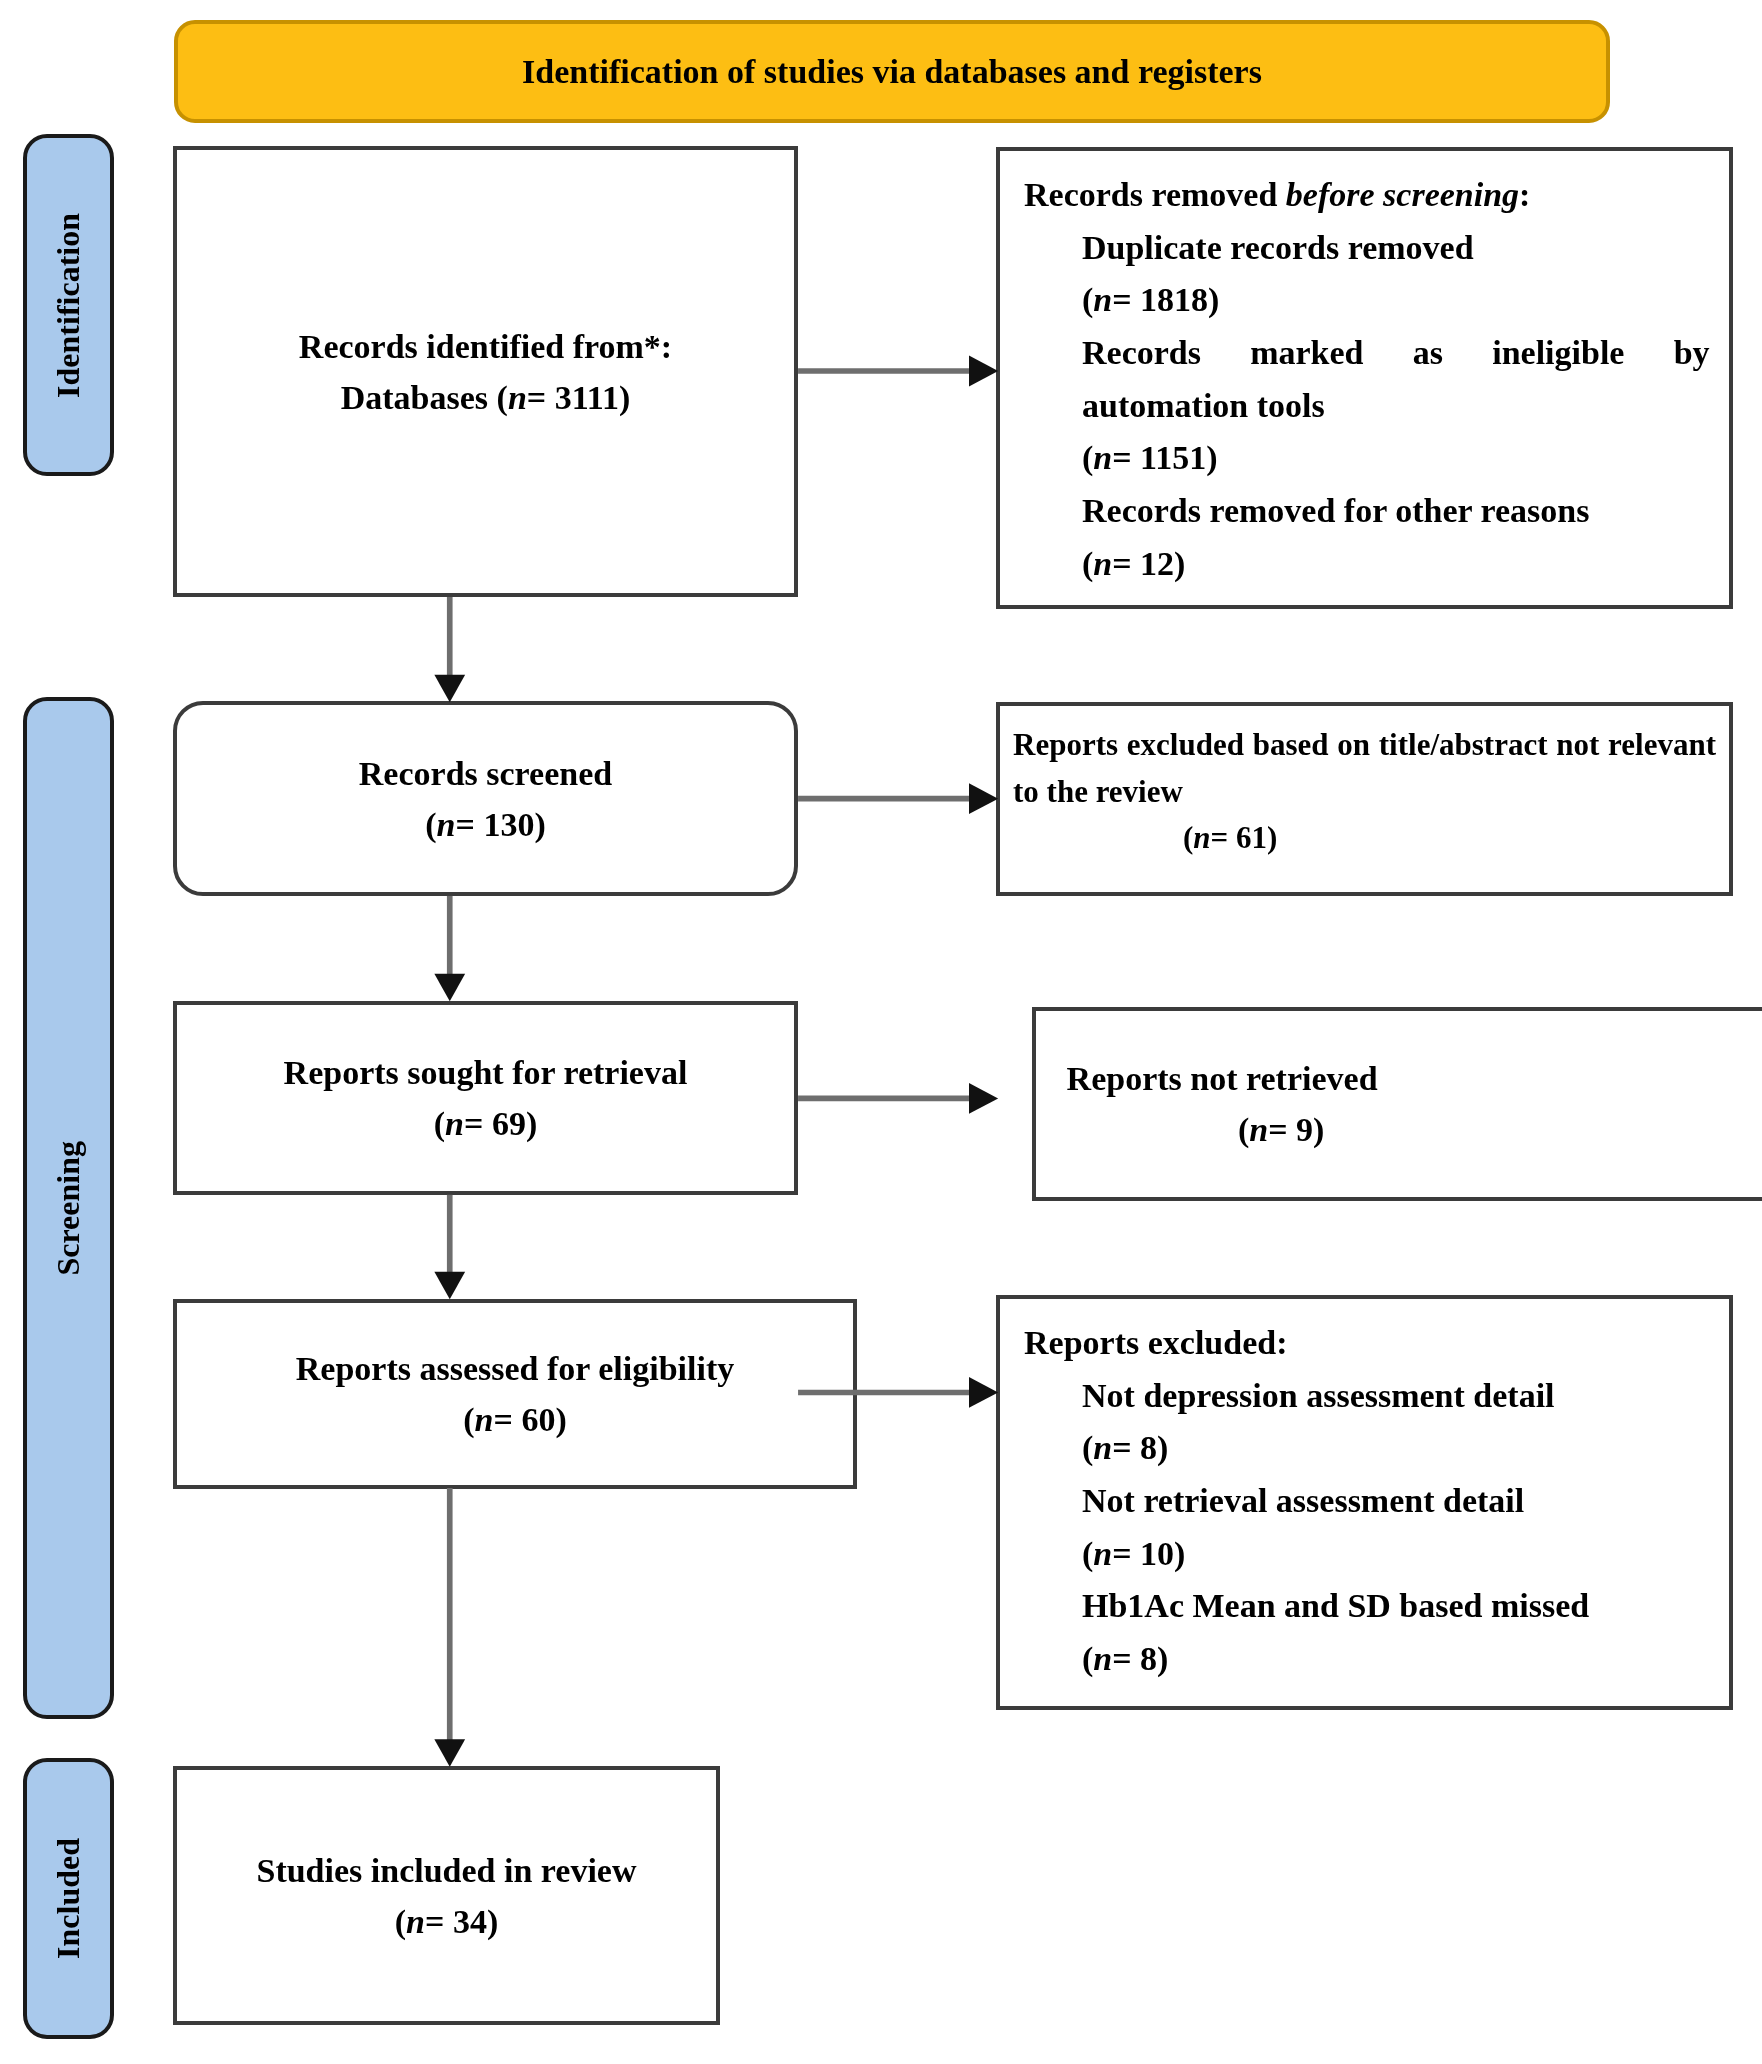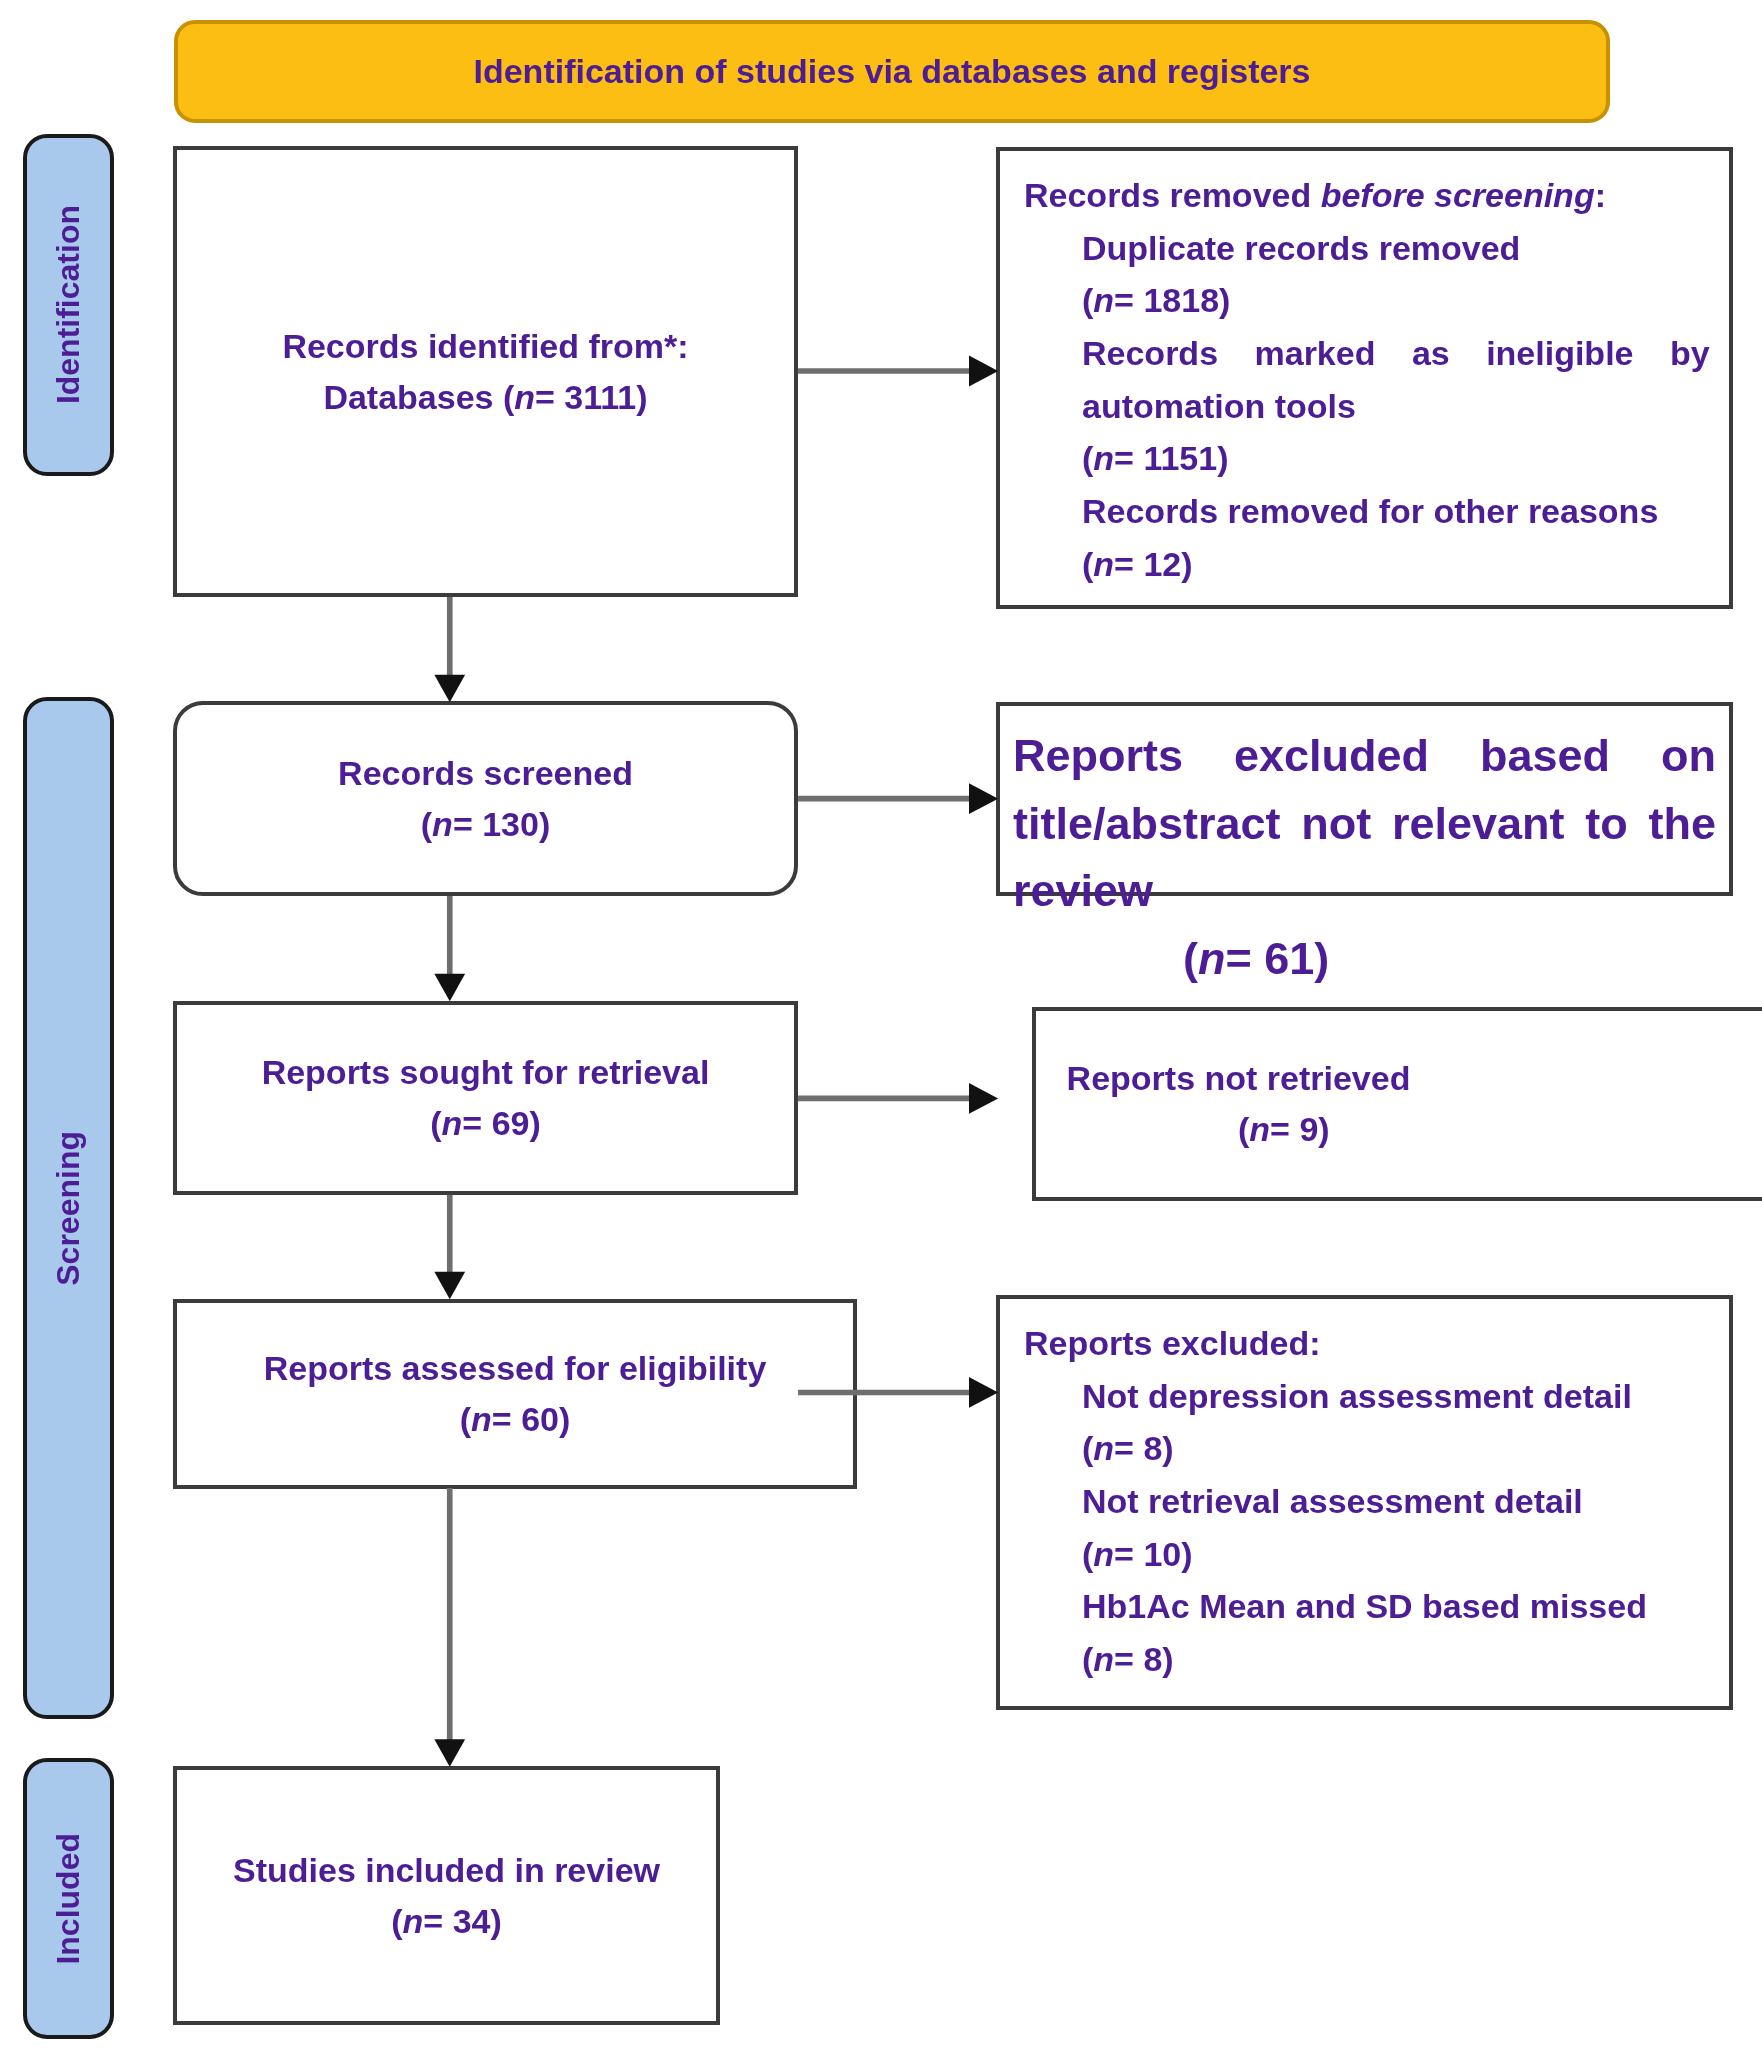--- a/index.html
+++ b/index.html
@@ -2,23 +2,23 @@
 <html style="--banner-fill: #FDBE13; --banner-border: #C79100; --stage-fill: #A9C9EC; --stage-border: #1A1A1A; --box-border: #3B3B3B; --arrow-line: #6E6E6E; --arrow-head: #111111;font-size:13px"><head>
 <meta charset="utf-8">
 <style>
   html, body { margin: 0; padding: 0; background: #ffffff; }
   * { box-sizing: border-box; }
   .canvas {
     position: relative;
     width: 1763px;
     height: 2064px;
     background: #ffffff;
-    font-family: Liberation Sans, sans-serif;
+    font-family: Liberation Serif, serif;
     font-weight: bold;
-    color: #4c1d95;
+    color: #000000;
   }
 
   
   .banner {
     position: absolute;
     left: 174px; top: 20px; width: 1436px; height: 103px;
     background: var(--banner-fill, #FDBE13);
     border: 4px solid var(--banner-border, #C79100);
     border-radius: 21px;
     display: flex; align-items: center; justify-content: center;
@@ -56,21 +56,21 @@
     font-size: 34px; line-height: 1.5;
     padding: 0 8px;
   }
   .box-l1 { left: 173px; top: 146px;  width: 625px; height: 451px; }
   .box-l2 { left: 173px; top: 701px;  width: 625px; height: 195px; border-radius: 30px; }
   .box-l3 { left: 173px; top: 1001px; width: 625px; height: 194px; }
   .box-l4 { left: 173px; top: 1299px; width: 684px; height: 190px; }
   .box-l5 { left: 173px; top: 1766px; width: 547px; height: 259px; }
 
   .box-r1 { left: 996px; top: 147px;  width: 737px; height: 462px; padding: 18px 19.4px 0 24px; font-size: 34px; line-height: 1.55; }
-  .box-r2 { left: 996px; top: 702px;  width: 737px; height: 194px; padding: 16px 13px 0 13px;  font-size: 45px; line-height: 1.5; }
+  .box-r2 { left: 996px; top: 702px;  width: 737px; height: 194px; padding: 16px 13px 0 13px;  font-size: 31px; line-height: 1.5; }
   .box-r3 { left: 1032px; top: 1007px; width: 737px; height: 194px; padding: 0 16px; font-size: 34px; line-height: 1.5;
             display: flex; flex-direction: column; justify-content: center; }
   .box-r4 { left: 996px; top: 1295px; width: 737px; height: 415px; padding: 18px 19.4px 0 24px; font-size: 34px; line-height: 1.55; }
 
   .indent { margin-left: 58px; }
   .justify { text-align: justify; }
   .r2-count { padding-left: 170px; }
   .r3-text  { padding-left: 14.6px; }
   .r3-count { padding-left: 186px; }
 

